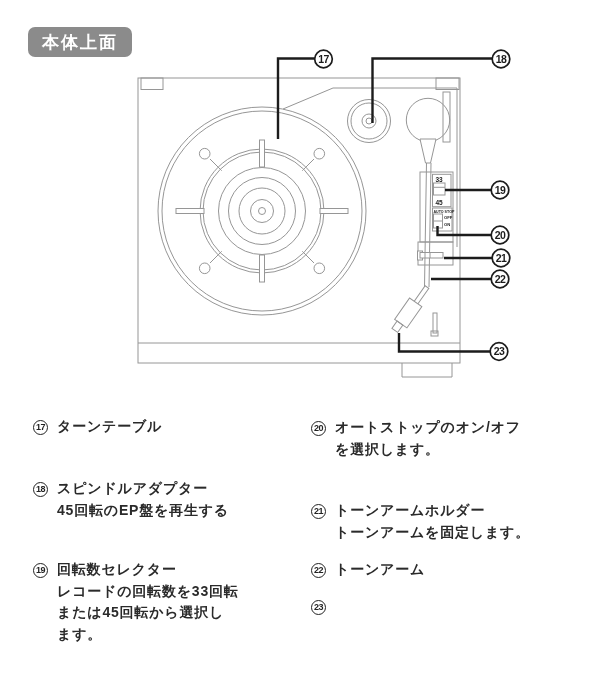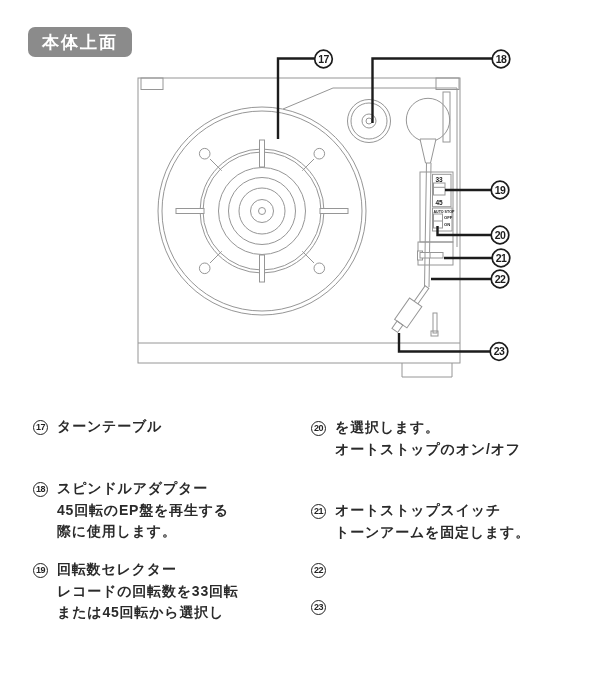--- a/index.html
+++ b/index.html
@@ -170,46 +170,49 @@
     <span class="cnum">17</span>
     <div class="lines">
       <div>ターンテーブル</div>
     </div>
   </div>
   <div class="legend-item" style="left:33px;top:478px">
     <span class="cnum">18</span>
     <div class="lines">
       <div>スピンドルアダプター</div>
       <div>45回転のEP盤を再生する</div>
-      <div>際に使用します。</div>
     </div>
   </div>
   <div class="legend-item" style="left:33px;top:559px">
     <span class="cnum">19</span>
     <div class="lines">
       <div>回転数セレクター</div>
       <div>レコードの回転数を33回転</div>
       <div>または45回転から選択し</div>
+      <div>ます。</div>
     </div>
   </div>
 
   <div class="legend-item" style="left:311px;top:417px">
     <span class="cnum">20</span>
     <div class="lines">
+      <div>オートストップのオン/オフ</div>
       <div>を選択します。</div>
-      <div>オートストップのオン/オフ</div>
     </div>
   </div>
   <div class="legend-item" style="left:311px;top:500px">
     <span class="cnum">21</span>
     <div class="lines">
-      <div>オートストップスイッチ</div>
+      <div>トーンアームホルダー</div>
       <div>トーンアームを固定します。</div>
     </div>
   </div>
   <div class="legend-item" style="left:311px;top:559px">
     <span class="cnum">22</span>
+    <div class="lines">
+      <div>トーンアーム</div>
+    </div>
   </div>
   <div class="legend-item" style="left:311px;top:596px">
     <span class="cnum">23</span>
   </div>
 
 </div>
 
 </body></html>

